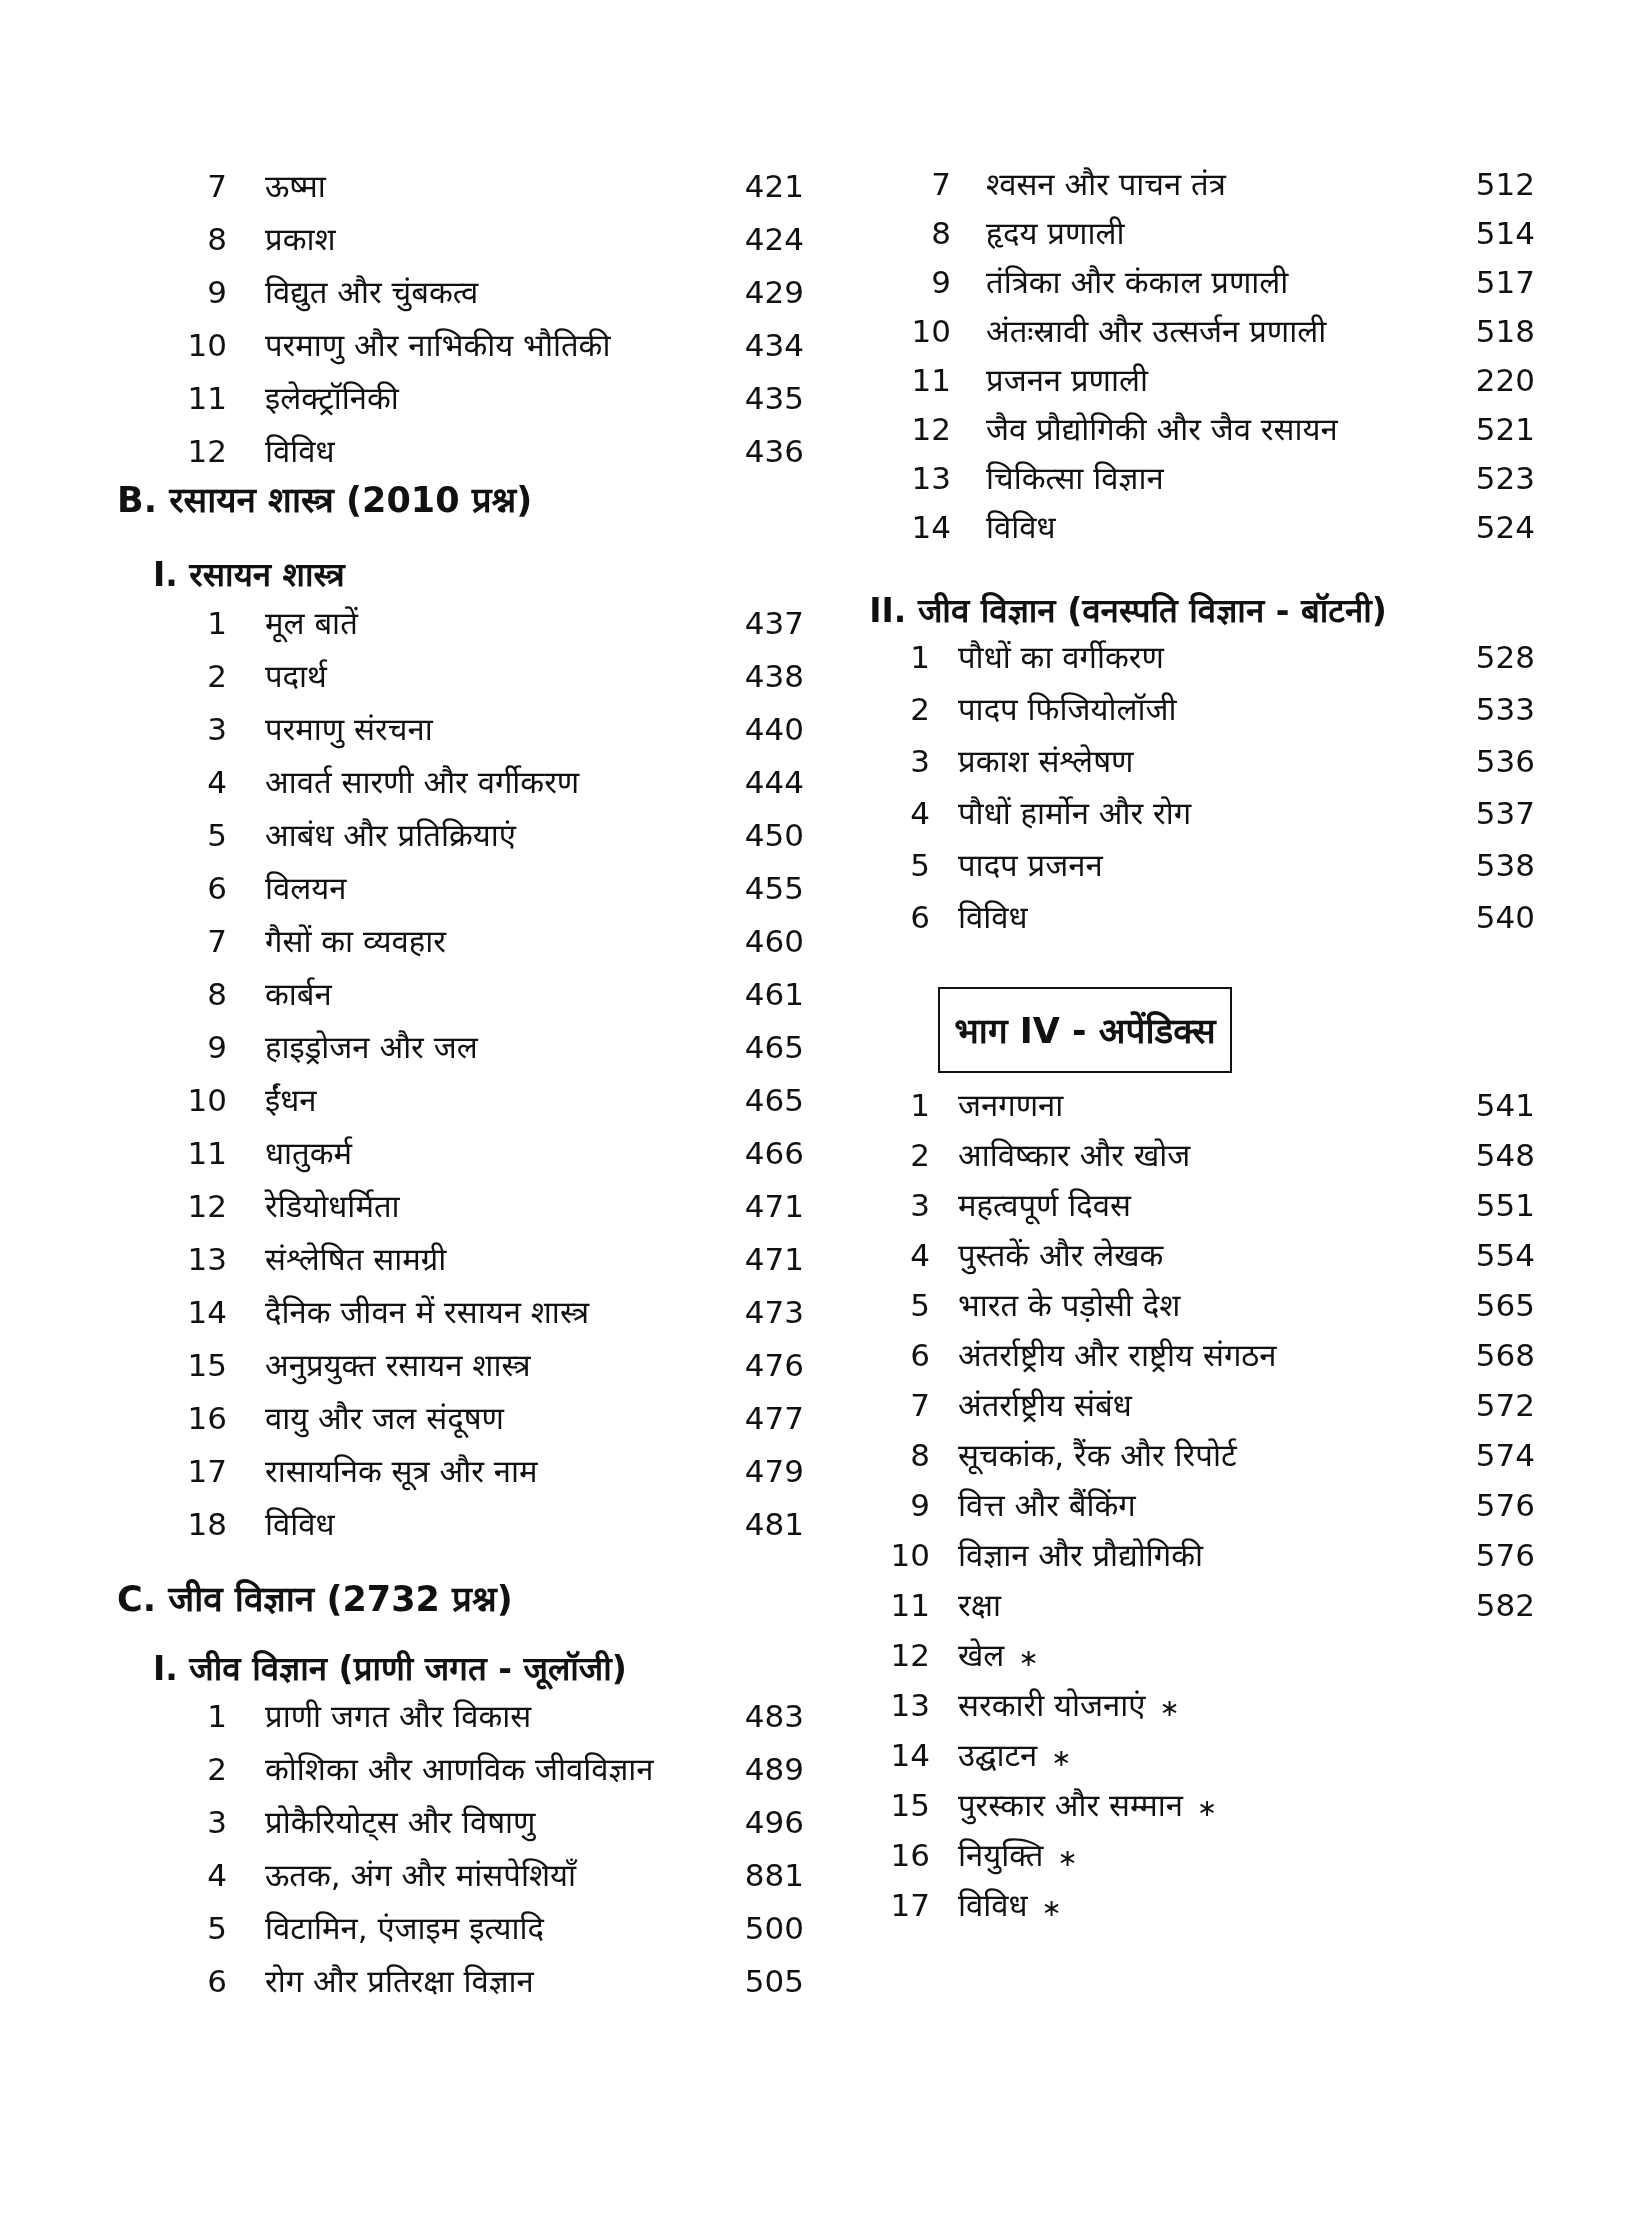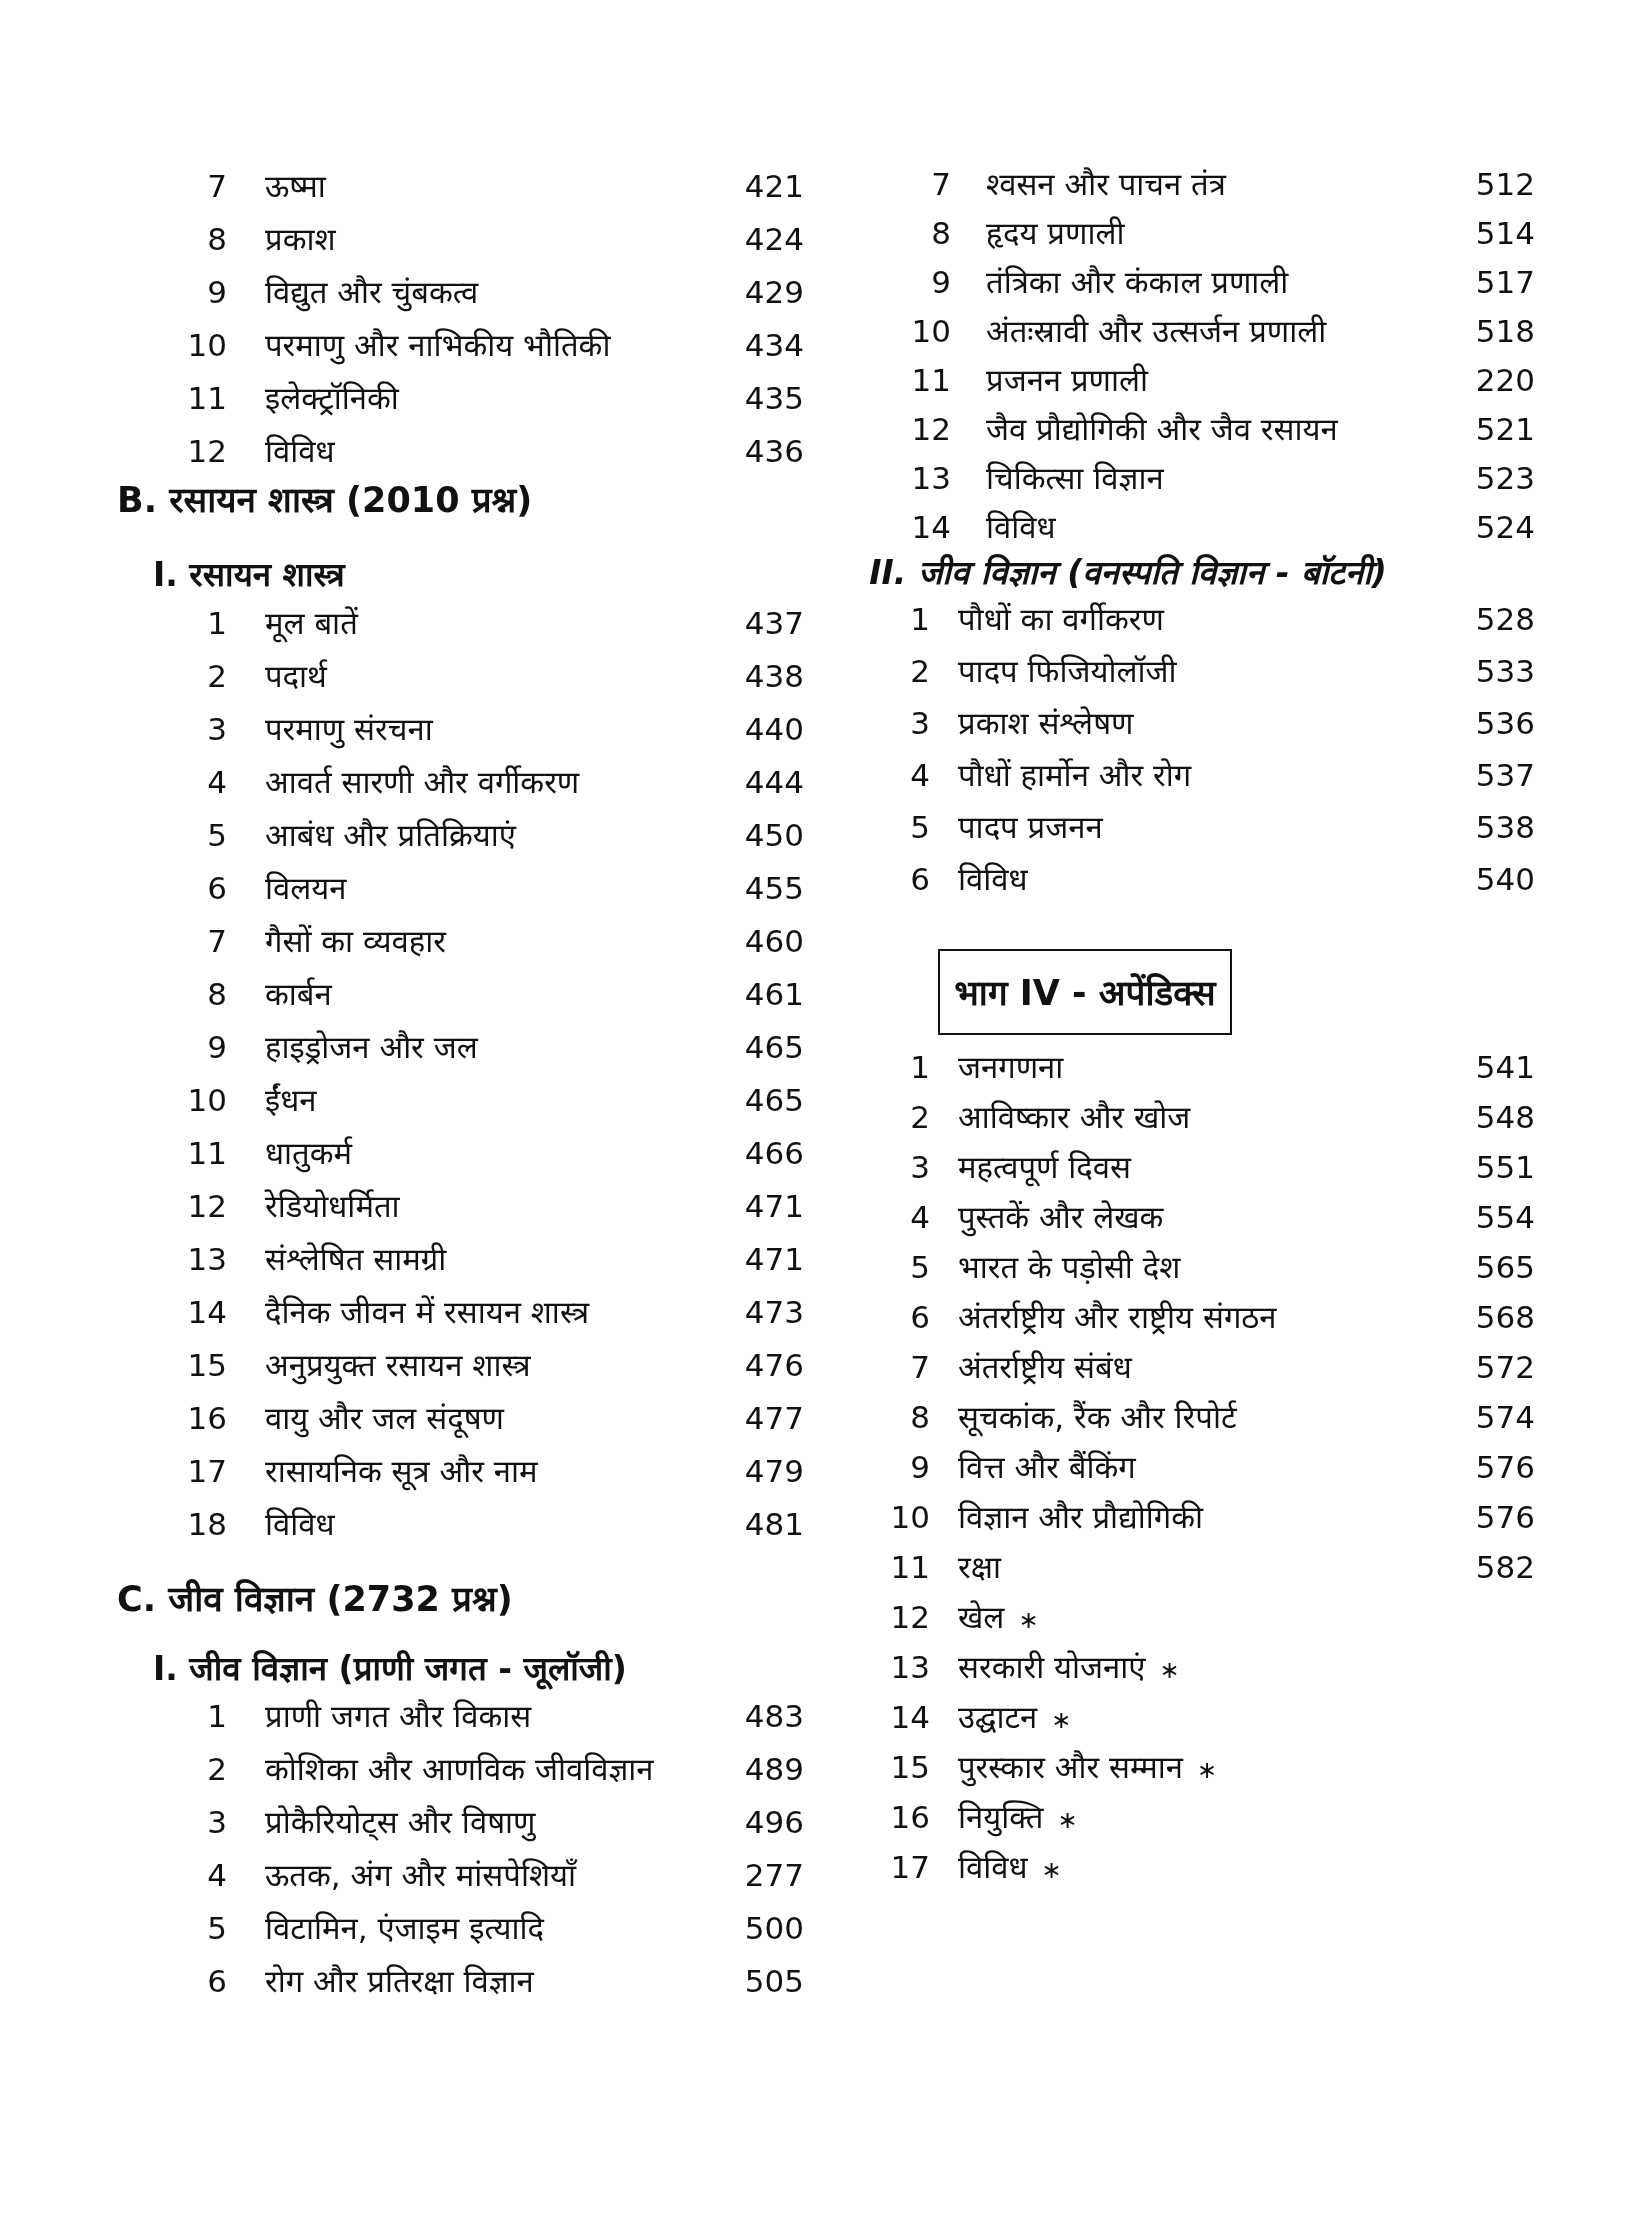--- a/index.html
+++ b/index.html
@@ -75,21 +75,21 @@
     white-space: nowrap;
   }
 
   
   .col-left .sec-header.b { }
   .col-left .sub-header.chem { margin-top: 31px; padding-left: 36px; margin-bottom: 1px; }
   .col-left .sec-header.c { margin-top: 26px; }
   .col-left .sub-header.zoo { margin-top: 26px; padding-left: 36px; margin-bottom: 0; }
 
   
-  .col-right .sub-header.botany { padding-left: 17.3px; margin-bottom: 0; font-style: italic; }
+  .col-right .sub-header.botany { margin-top: 38px; padding-left: 17.3px; margin-bottom: 0; }
   .part-box {
     margin-top: 43px;
     margin-left: 86px;
     width: 290px;
     border: 2.6px solid #111111;
     text-align: center;
     padding: 17.3px 0;
     font-size: 35px;
     font-weight: bold;
     white-space: nowrap;
@@ -313,21 +313,21 @@
             <span class="num">3</span>
             <span class="label">प्रोकैरियोट्स और विषाणु</span>
 
             <span class="page-num">496</span>
           </div>
 
           <div class="row">
             <span class="num">4</span>
             <span class="label">ऊतक, अंग और मांसपेशियाँ</span>
 
-            <span class="page-num">277</span>
+            <span class="page-num">881</span>
           </div>
 
           <div class="row">
             <span class="num">5</span>
             <span class="label">विटामिन, एंजाइम इत्यादि</span>
 
             <span class="page-num">500</span>
           </div>
 
           <div class="row">

